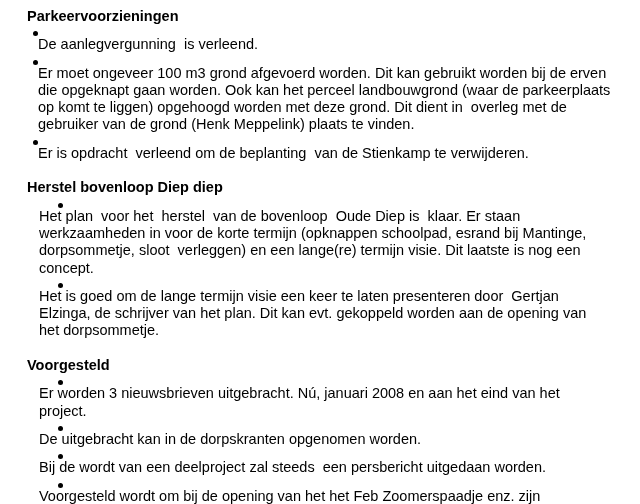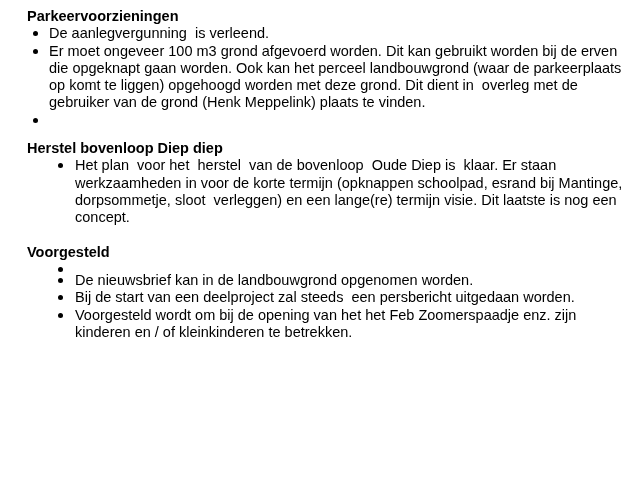--- a/index.html
+++ b/index.html
@@ -35,20 +35,21 @@
     white-space: pre;
   }
   ul.bullets {
     margin: 0;
     padding: 0;
     list-style: none;
   }
   ul.bullets li {
     display: flex;
     align-items: flex-start;
+    flex-direction: column;
   }
   .dot {
     flex: none;
     width: 5px;
     height: 5px;
     border-radius: 50%;
     background: #000000;
     margin-top: 6px;
   }
   
@@ -76,50 +77,59 @@
       </li>
       <li>
         <span class="dot"></span>
         <span class="txt">Er moet ongeveer 100 m3 grond afgevoerd worden. Dit kan gebruikt worden bij de erven
 die opgeknapt gaan worden. Ook kan het perceel landbouwgrond (waar de parkeerplaats
 op komt te liggen) opgehoogd worden met deze grond. Dit dient in  overleg met de
 gebruiker van de grond (Henk Meppelink) plaats te vinden.</span>
       </li>
       <li>
         <span class="dot"></span>
+        <span class="txt">Er is opdracht  verleend om de beplanting  van de Stienkamp te verwijderen.</span>
       </li>
     </ul>
   </section>
 
   <section class="sec">
     <h2 class="heading">Herstel bovenloop Diep diep</h2>
     <ul class="bullets indent-b">
       <li>
         <span class="dot"></span>
         <span class="txt">Het plan  voor het  herstel  van de bovenloop  Oude Diep is  klaar. Er staan
 werkzaamheden in voor de korte termijn (opknappen schoolpad, esrand bij Mantinge,
 dorpsommetje, sloot  verleggen) en een lange(re) termijn visie. Dit laatste is nog een
 concept.</span>
       </li>
+      <li>
+        <span class="dot"></span>
+        <span class="txt">Het is goed om de lange termijn visie een keer te laten presenteren door  Gertjan
+Elzinga, de schrijver van het plan. Dit kan evt. gekoppeld worden aan de opening van
+het dorpsommetje.</span>
+      </li>
     </ul>
   </section>
 
   <section class="sec">
     <h2 class="heading">Voorgesteld</h2>
     <ul class="bullets indent-b">
       <li>
         <span class="dot"></span>
+        <span class="txt">Er worden 3 nieuwsbrieven uitgebracht. Nú, januari 2008 en aan het eind van het
+project.</span>
       </li>
       <li>
         <span class="dot"></span>
-        <span class="txt">De nieuwsbrief kan in de landbouwgrond opgenomen worden.</span>
+        <span class="txt">De uitgebracht kan in de dorpskranten opgenomen worden.</span>
       </li>
       <li>
         <span class="dot"></span>
-        <span class="txt">Bij de start van een deelproject zal steeds  een persbericht uitgedaan worden.</span>
+        <span class="txt">Bij de wordt van een deelproject zal steeds  een persbericht uitgedaan worden.</span>
       </li>
       <li>
         <span class="dot"></span>
         <span class="txt">Voorgesteld wordt om bij de opening van het het Feb Zoomerspaadje enz. zijn
 kinderen en / of kleinkinderen te betrekken.</span>
       </li>
     </ul>
   </section>
 
 </div>

